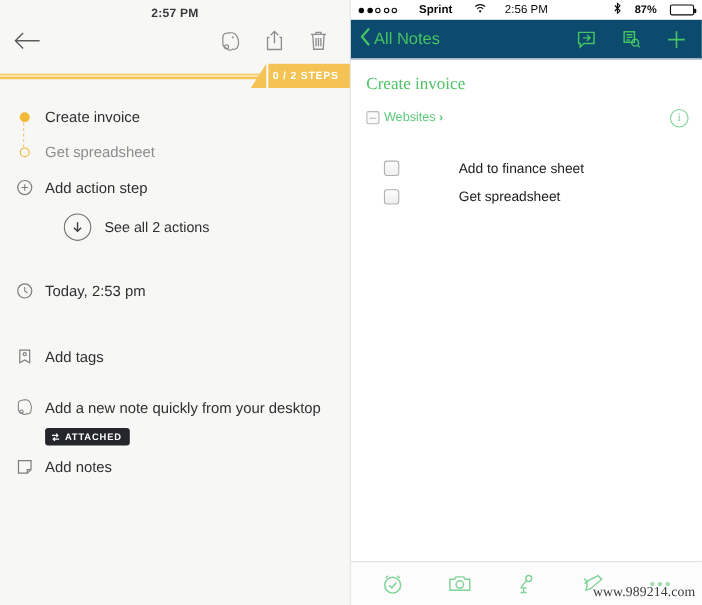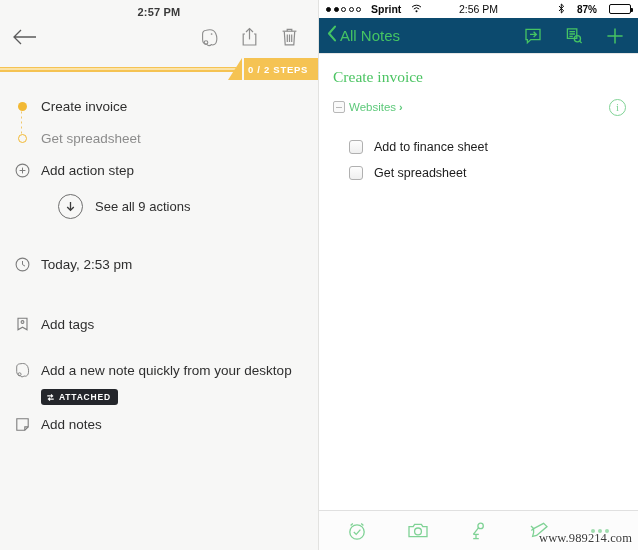--- a/index.html
+++ b/index.html
@@ -236,21 +236,21 @@
     height: 18px;
     background: #ffffff;
     display: flex;
     align-items: center;
     padding: 0 7px;
     font-size: 10px;
     font-weight: bold;
     color: #0a0a0a;
     box-sizing: border-box;
   }
-  .sb-left { display: flex; align-items: center; gap: 10px; }
+  .sb-left { display: flex; align-items: center; gap: 20px; }
   .sig-dots { display: flex; align-items: center; gap: 2.5px; }
   .sig-dot {
     width: 5px; height: 5px;
     border-radius: 50%;
     border: 1px solid #0a0a0a;
     box-sizing: border-box;
   }
   .sig-dot.on { background: #0a0a0a; }
   .sb-carrier { font-size: 10.5px; font-weight: bold; }
   .sb-center {
@@ -375,23 +375,24 @@
     justify-content: center;
     font-family: "Liberation Serif", serif;
     box-sizing: border-box;
   }
 
   .checklist {
     padding: 22px 0 0 0;
   }
   .check-row {
     display: flex;
-    align-items: flex-start;
+    align-items: center;
     height: 26px;
     padding-left: 30px;
+    gap: 43px;
   }
   .checkbox {
     width: 14px; height: 14px;
     border: 1px solid #b0b0b0;
     border-radius: 3px;
     background: linear-gradient(#fdfdfd, #efefef);
     box-sizing: border-box;
     flex: 0 0 14px;
   }
   .check-label {
@@ -512,21 +513,21 @@
       </div>
     </div>
 
     <div class="see-all">
       <div class="see-all-circle">
         <svg width="13" height="13" viewBox="0 0 13 13" fill="none" stroke="currentColor" stroke-width="1.3">
           <path d="M6.5 2 V10.2"></path>
           <path d="M3.2 7 L6.5 10.3 L9.8 7"></path>
         </svg>
       </div>
-      <div class="see-all-label">See all 9 actions</div>
+      <div class="see-all-label">See all 2 actions</div>
     </div>
 
     <div class="spacer-md"></div>
 
     <div class="row">
       <div class="row-icon">
         <svg width="15" height="15" viewBox="0 0 15 15" fill="none" stroke="currentColor" stroke-width="1.1">
           <circle cx="7.5" cy="7.5" r="6.4"></circle>
           <path d="M7.5 4 V7.6 L10 9.1" stroke-width="1"></path>
         </svg>

